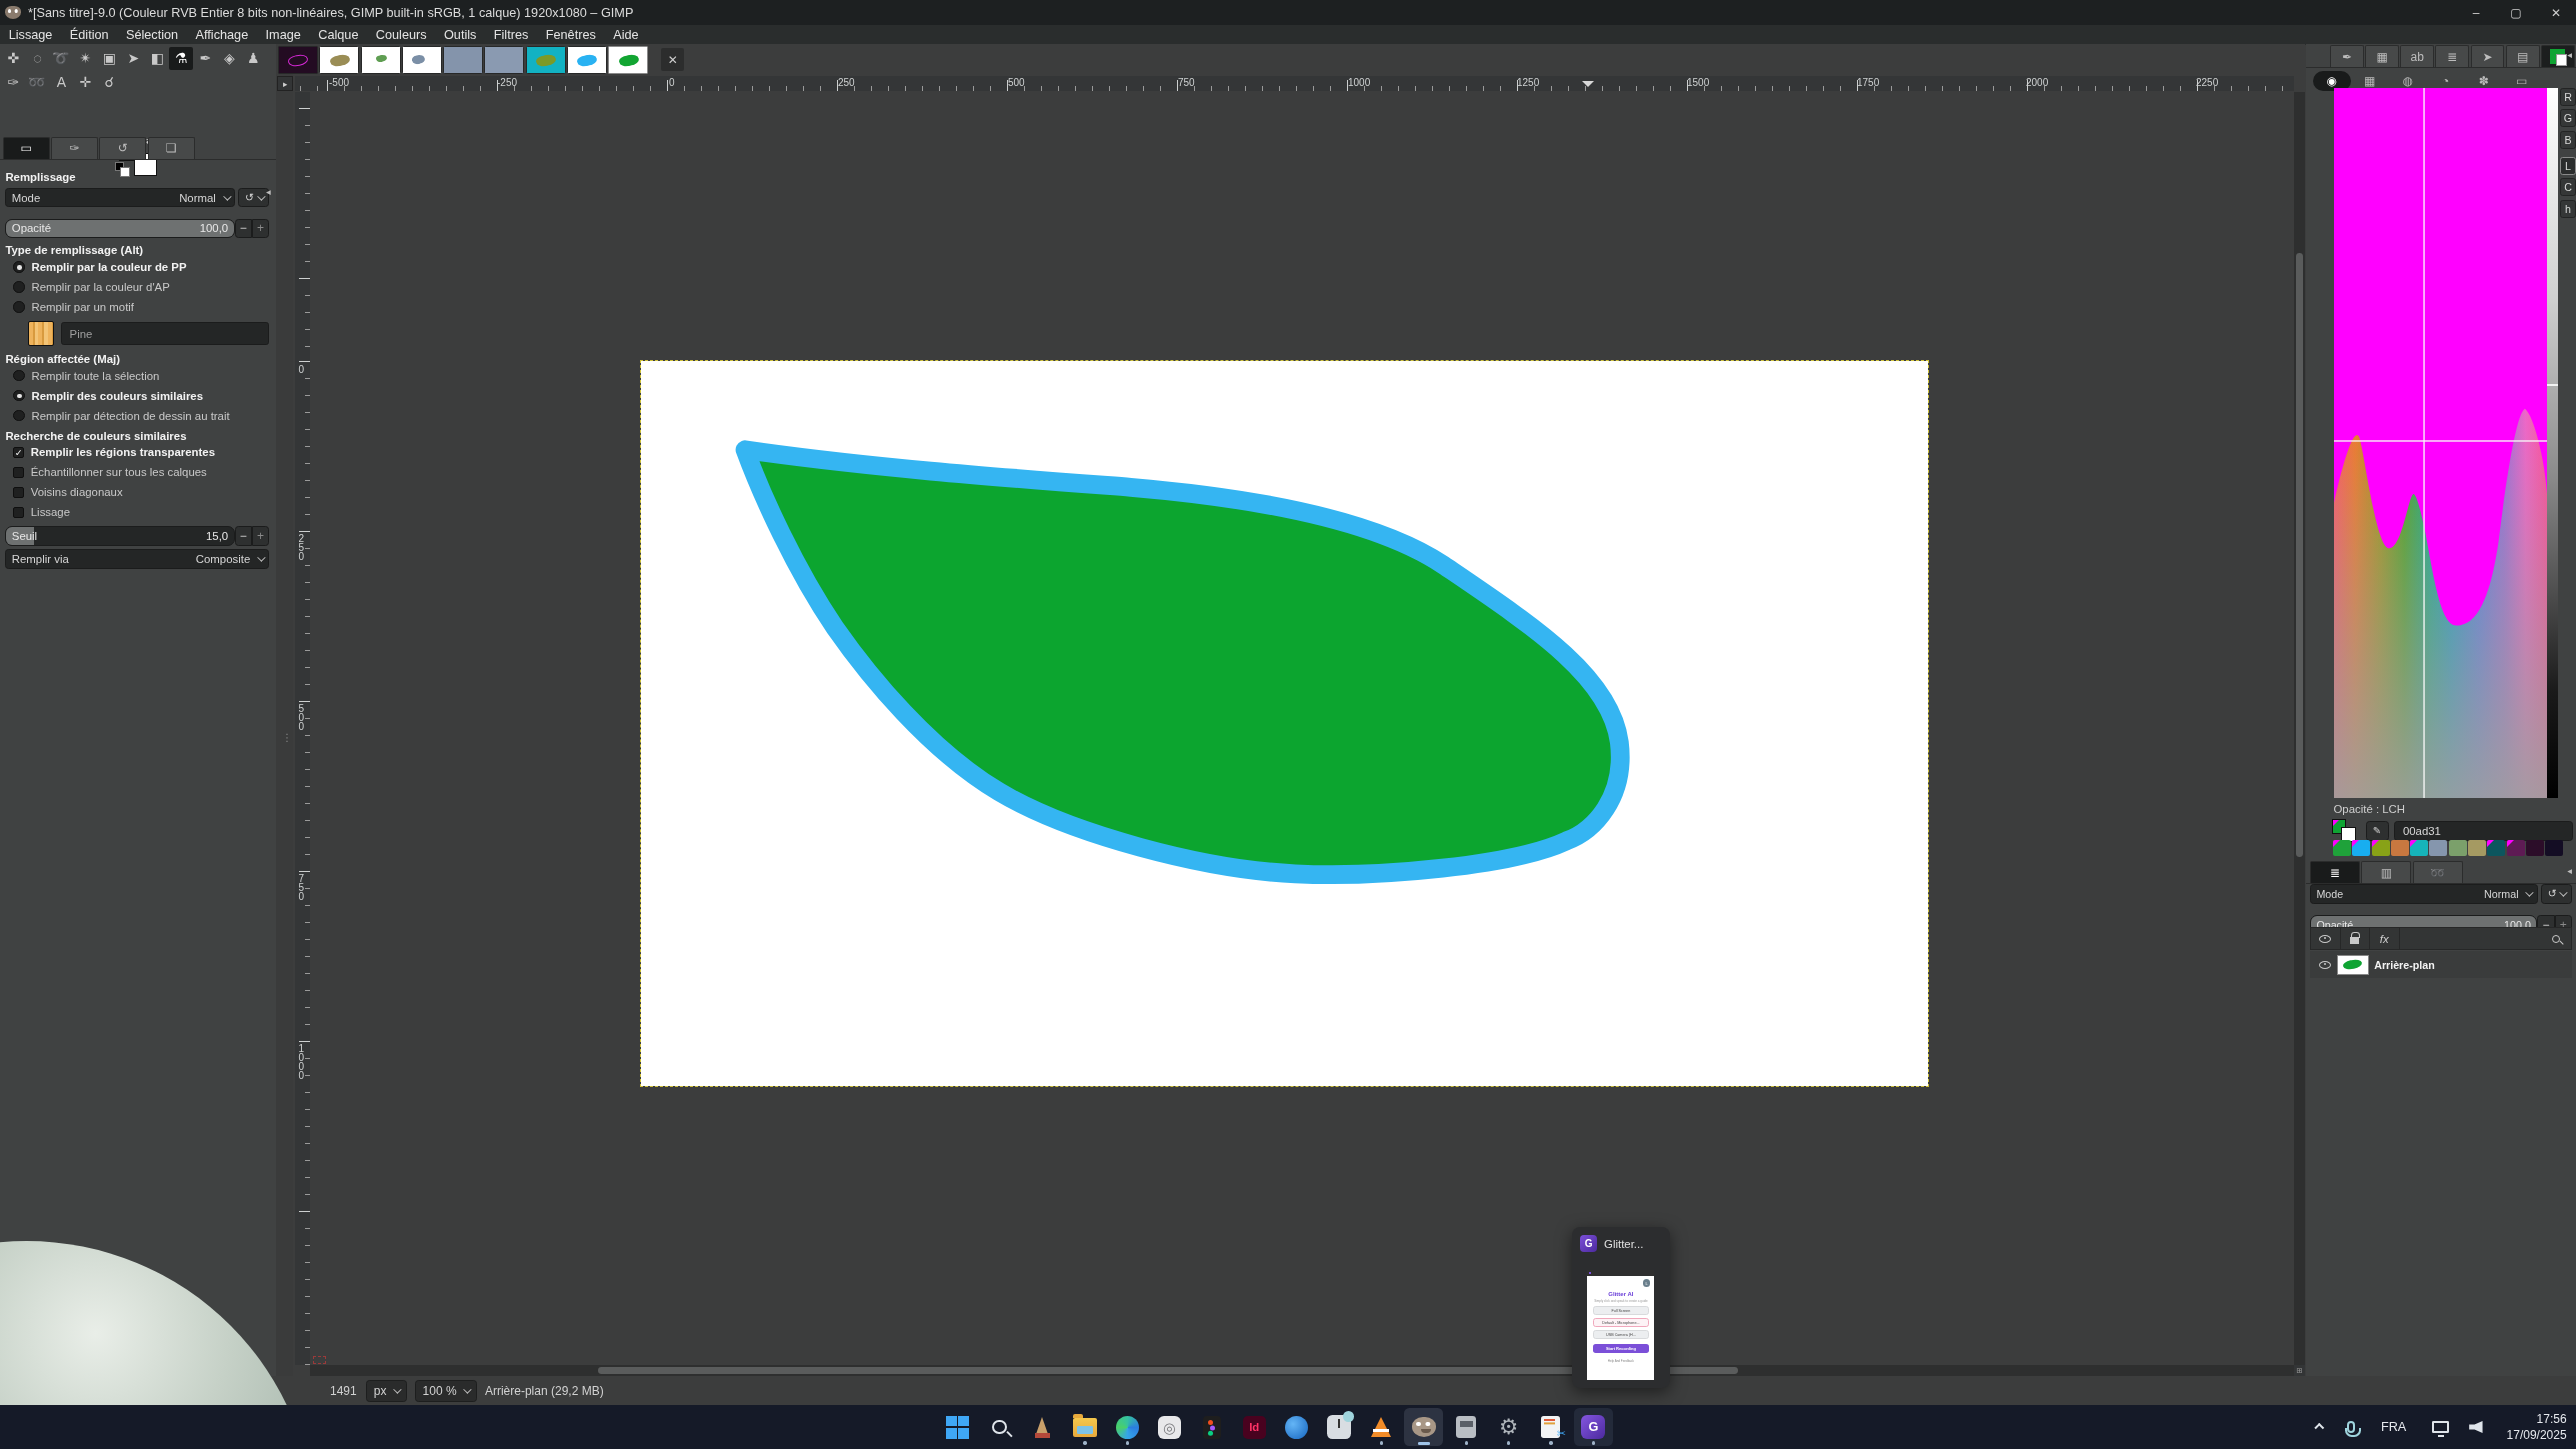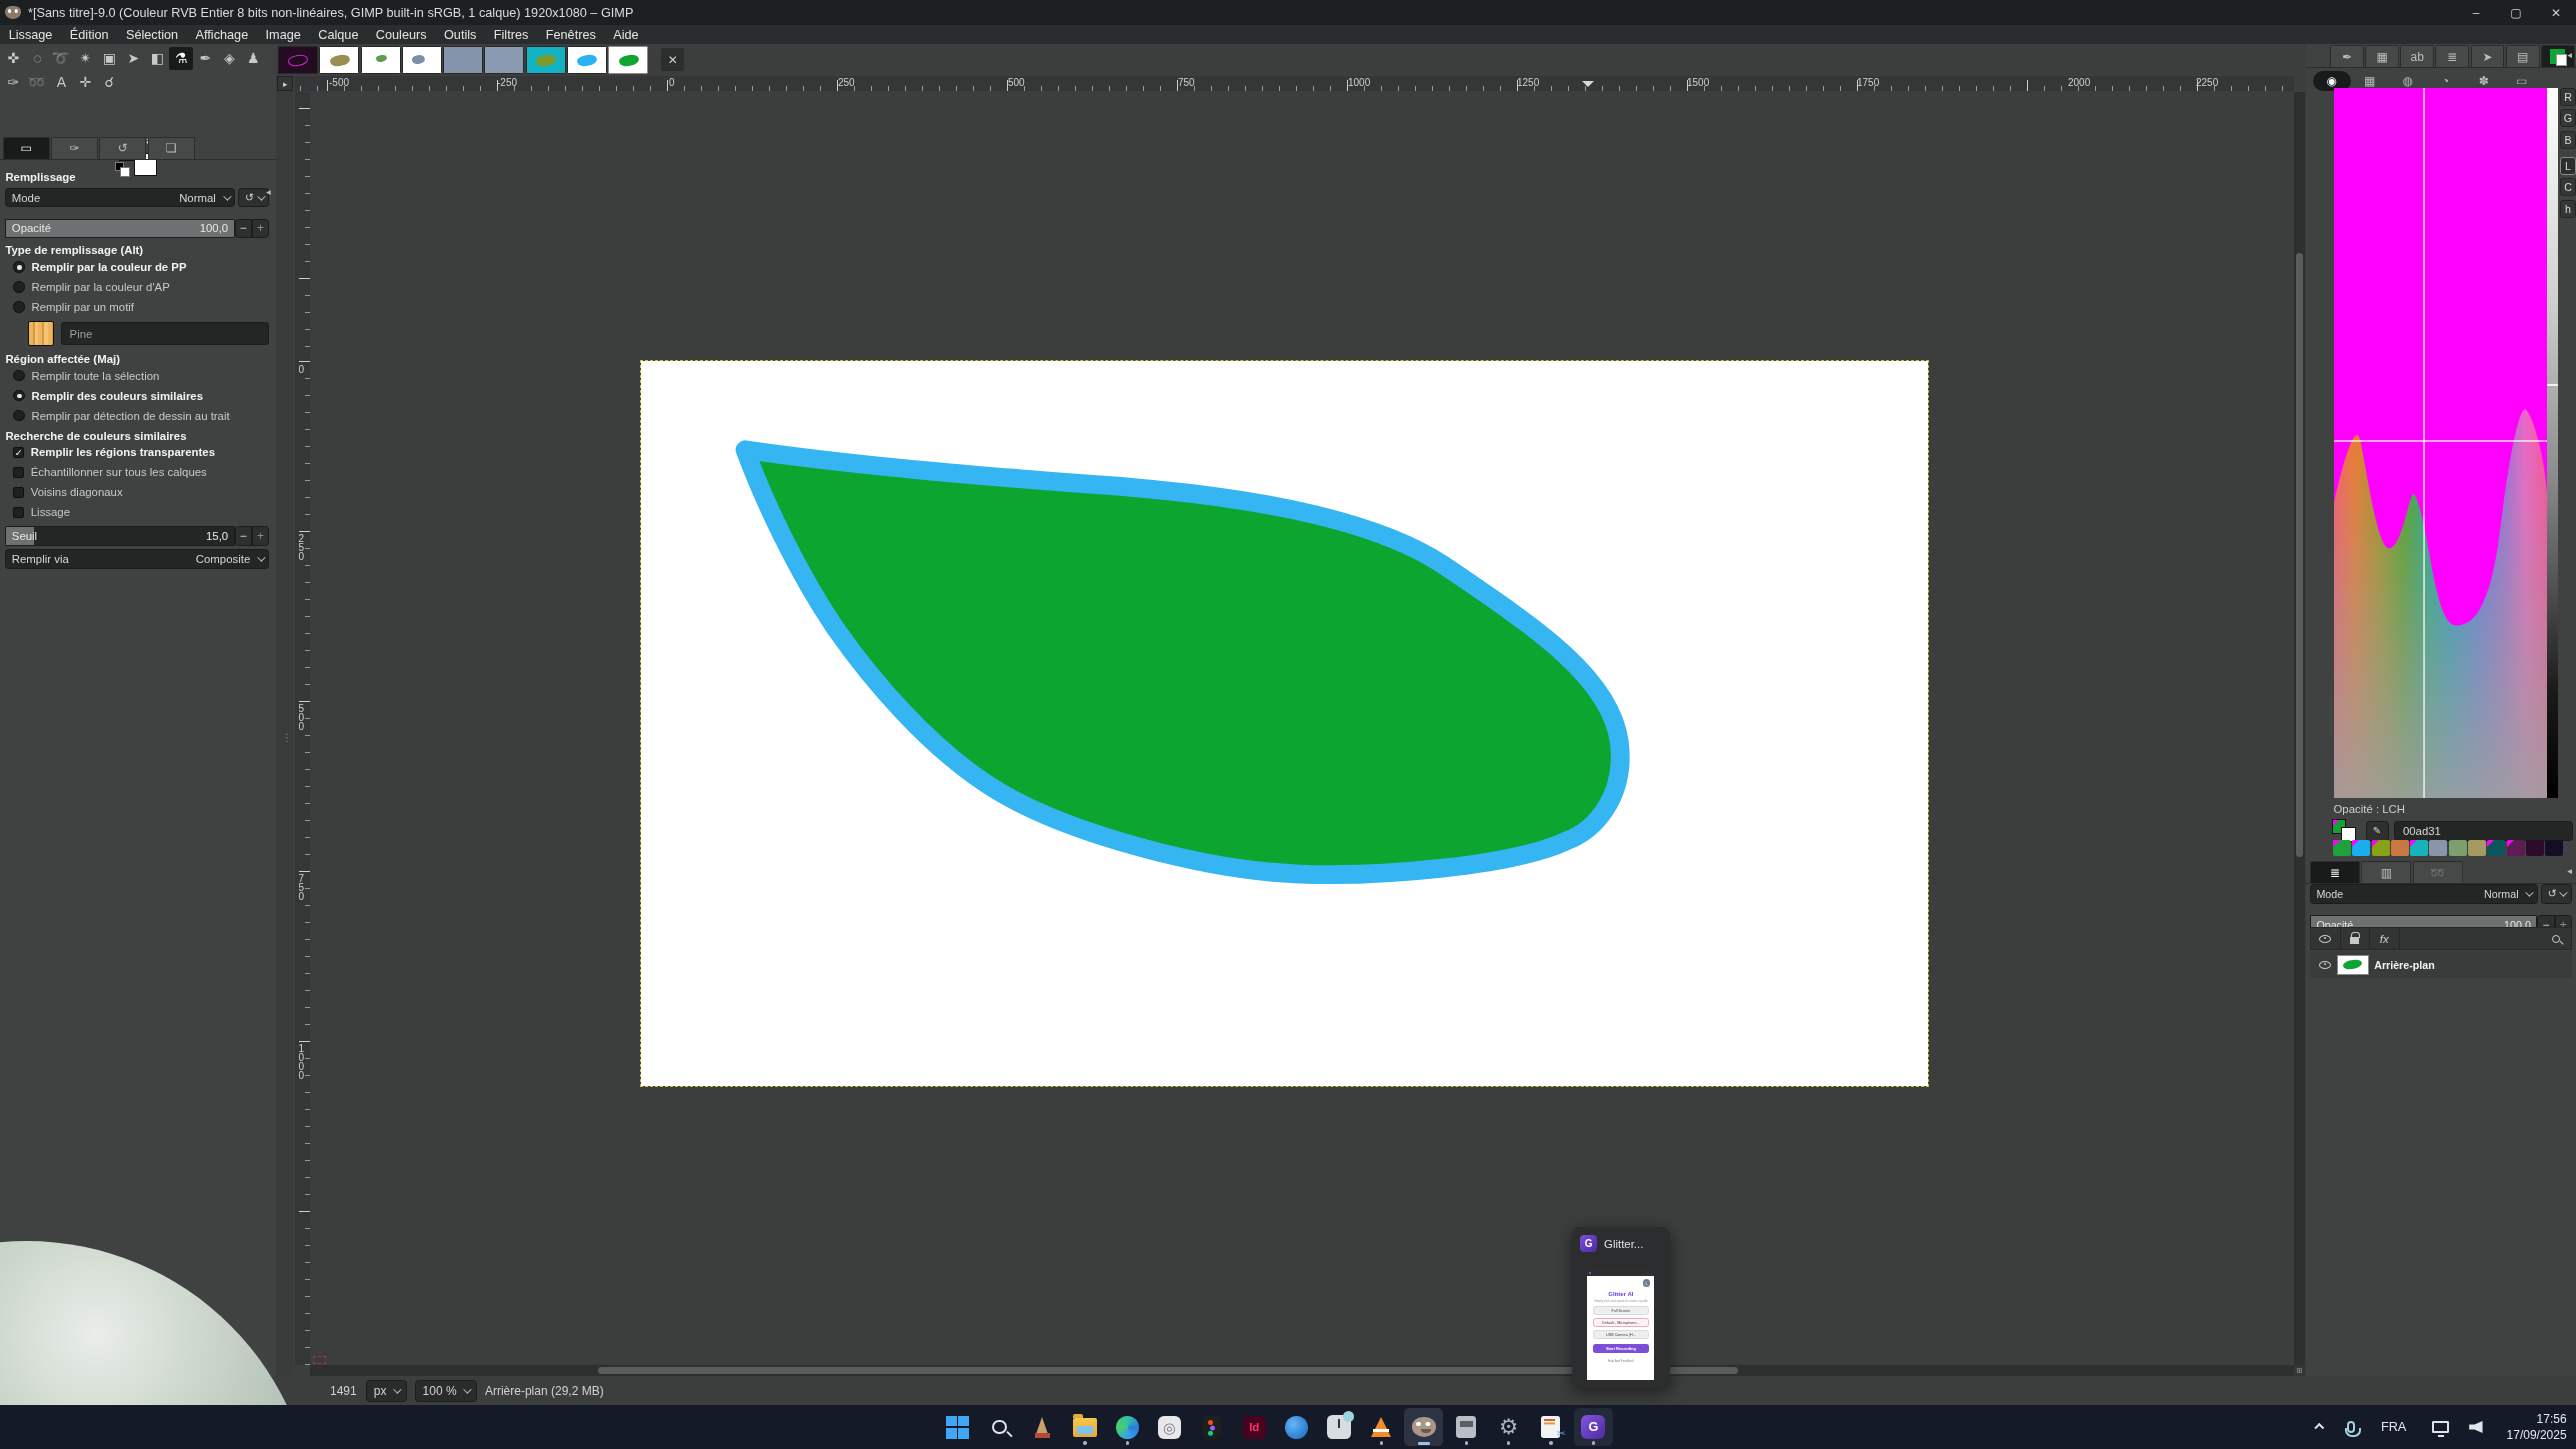--- a/index.html
+++ b/index.html
@@ -43,21 +43,21 @@
   .opt-row { height:19.5px; background:#242626; border:0.7px solid #1b1c1c; border-radius:3.4px;
     display:flex; align-items:center; padding:0 5.4px; margin-bottom:3.4px; position:relative; overflow:hidden; color:#d6d6d6; }
   .opt-row .grow { flex:1; }
   .chev { width:6px; height:6px; border-right:1.3px solid #bdbdbd; border-bottom:1.3px solid #bdbdbd;
     transform:rotate(45deg) translateY(-2px); display:inline-block; margin-left:6.7px; }
   .mode-line { display:flex; margin-bottom:3.4px; }
   .mode-line .opt-row { flex:1; margin-bottom:8px; }
   .reset-btn { width:31px; height:19.5px; margin-left:3.4px; background:#2e3030; border:0.7px solid #1b1c1c;
     border-radius:3.4px; display:flex; align-items:center; justify-content:center; color:#cfcfcf; font-size:10.7px; }
   .slider-line { display:flex; margin-bottom:3.4px; }
-  .slider { flex:1; height:19.5px; background:#242626; border:0.7px solid #1b1c1c; border-radius:1px;
+  .slider { flex:1; height:19.5px; background:#242626; border:0.7px solid #1b1c1c; border-radius:7px;
     position:relative; overflow:hidden; }
   .slider .fill { position:absolute; left:0; top:0; bottom:0; background:#6e7171; }
   .slider .lab { position:absolute; left:5.4px; top:2.7px; color:#e8e8e8; }
   .slider .val { position:absolute; right:5.4px; top:2.7px; color:#e8e8e8; }
   .spin { display:flex; }
   .spin span { width:17.4px; height:19.5px; display:flex; align-items:center; justify-content:center;
     background:#2e3030; border:0.7px solid #1b1c1c; color:#cfcfcf; font-size:12px; }
   .spin span:first-child { border-radius:3.4px 0 0 3.4px; }
   .spin span:last-child { border-radius:0 3.4px 3.4px 0; color:#8a8a8a; }
 
@@ -525,21 +525,21 @@
   <span class="hrl" style="left: 34px;">-500</span>
       <span class="hrl" style="left: 202px;">-250</span>
       <span class="hrl" style="left: 374px;">0</span>
       <span class="hrl" style="left: 543px;">250</span>
       <span class="hrl" style="left: 713px;">500</span>
       <span class="hrl" style="left: 883px;">750</span>
       <span class="hrl" style="left: 1053px;">1000</span>
       <span class="hrl" style="left: 1222px;">1250</span>
       <span class="hrl" style="left: 1392px;">1500</span>
       <span class="hrl" style="left: 1562px;">1750</span>
-      <span class="hrl" style="left: 1731px; margin-left: 42px;">2000</span>
+      <span class="hrl" style="left: 1731px;">2000</span>
       <span class="hrl" style="left: 1901px;">2250</span>
     </div>
   <div style="position:absolute;left:19px;top:32px;right:11.4px;height:15.4px;pointer-events:none;">
     <span id="ruler-marker" style="left: 1287px;"></span>
   </div>
   <div id="ruler-v">
 
   <span class="vrl" style="top: 272px;">0</span>
       <span class="vrl" style="top: 441px;">250</span>
       <span class="vrl" style="top: 611px;">500</span>

